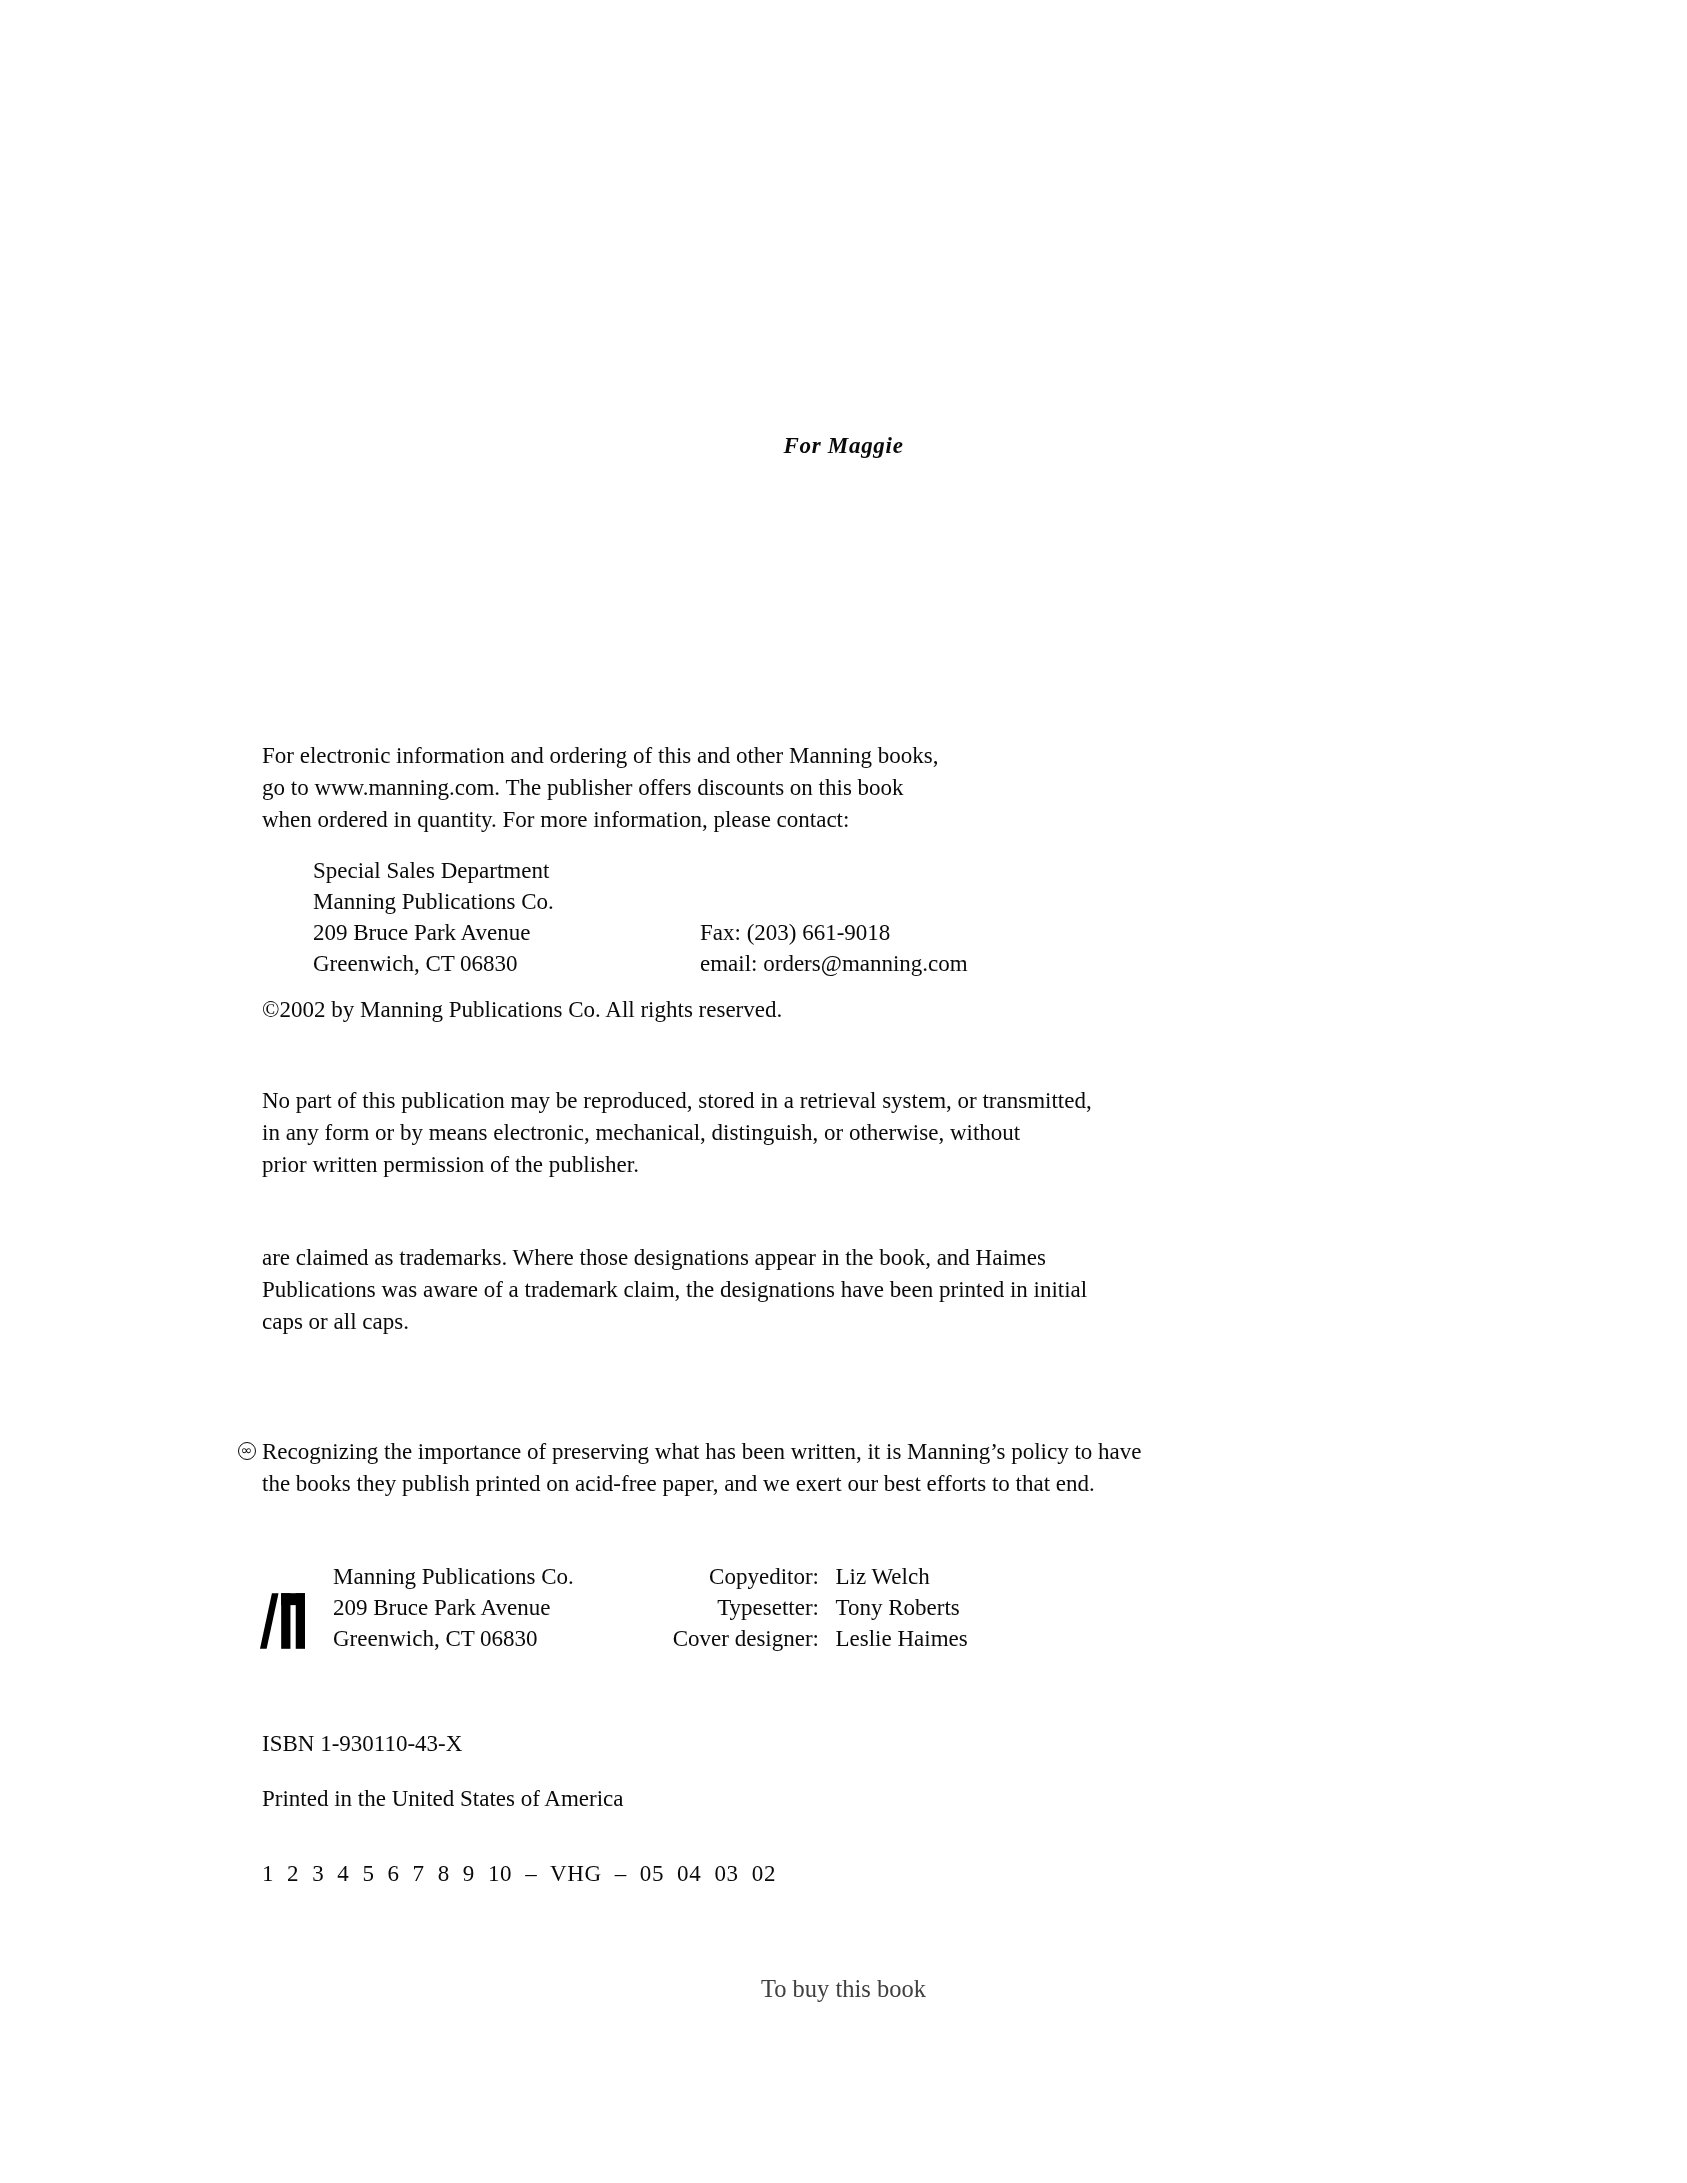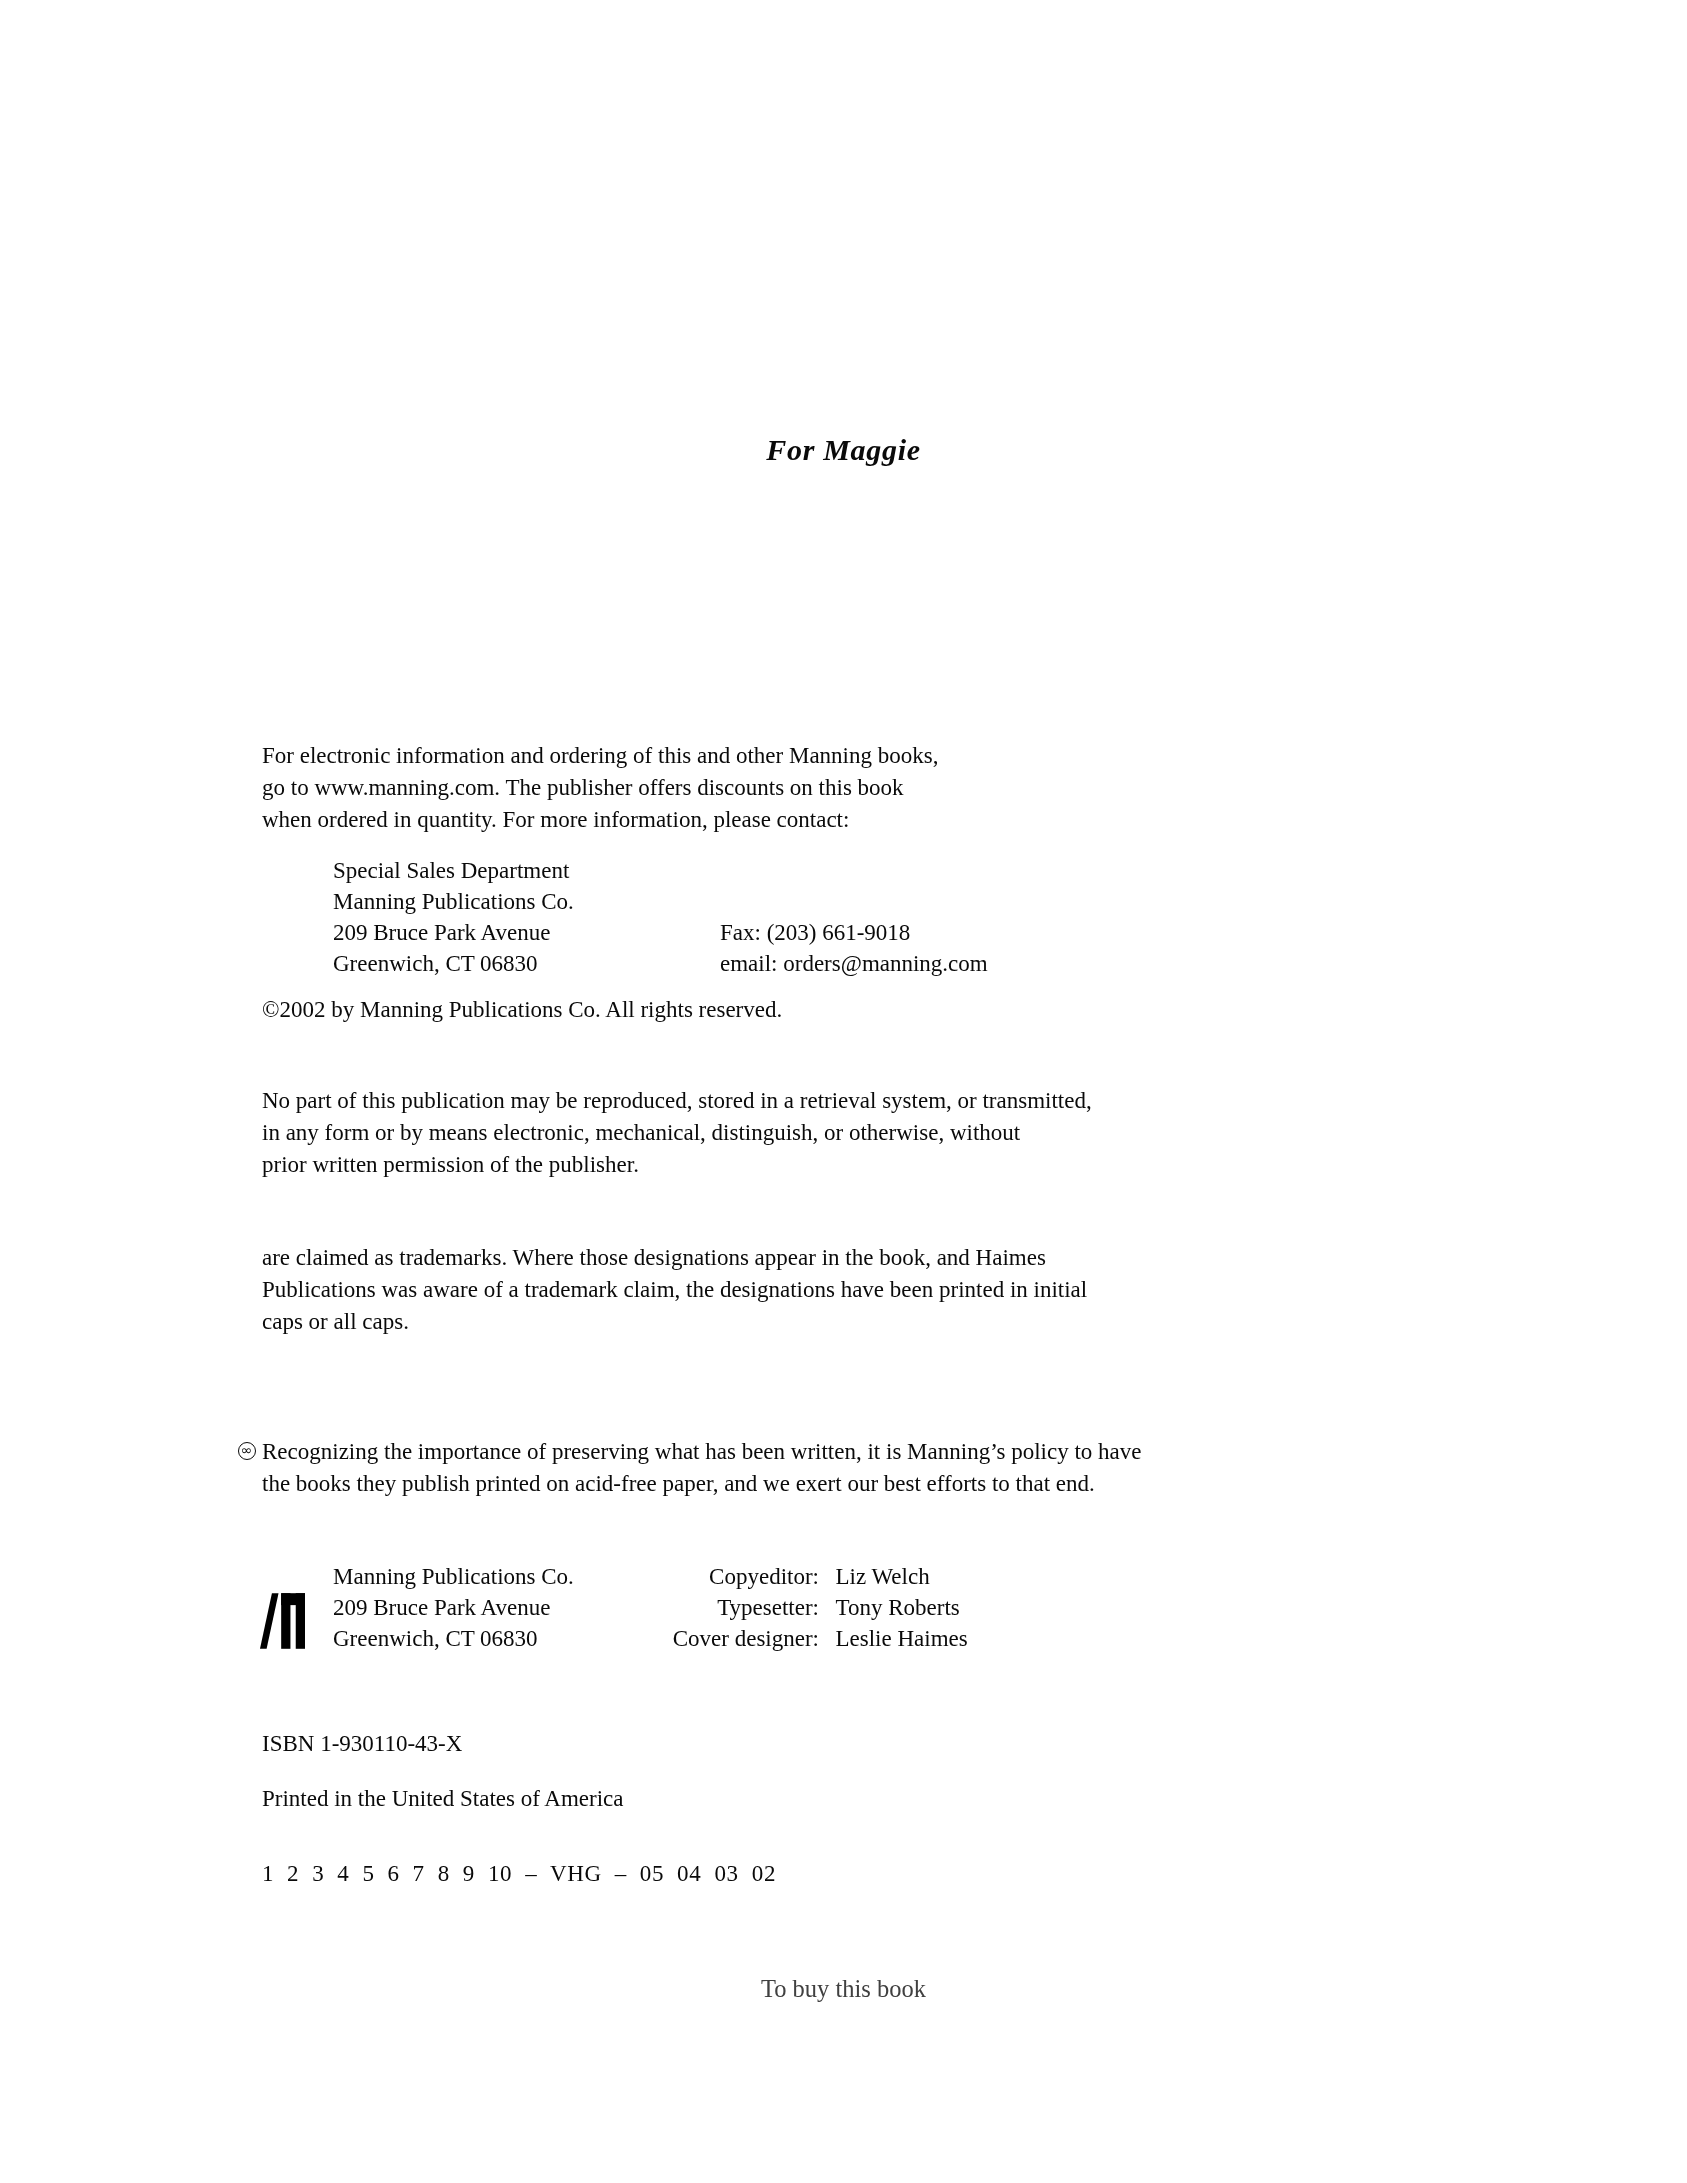--- a/index.html
+++ b/index.html
@@ -17,35 +17,35 @@
     height: 2183px;
     background: #ffffff;
     overflow: hidden;
   }
   .dedication {
     position: absolute;
     top: 433px;
     left: 0;
     width: 100%;
     text-align: center;
-    font-size: 30px;
+    font-size: 23px;
     font-style: italic;
     font-weight: 600;
     letter-spacing: 0.7px;
   }
   .block {
     position: absolute;
     left: 262px;
     font-size: 23px;
     line-height: 32px;
   }
   .line { display: block; }
 
   
-  .contact { top: 855px; left: 333px; line-height: 31px; }
+  .contact { top: 855px; left: 313px; line-height: 31px; }
   .contact-row { position: relative; }
   .contact-right { position: absolute; left: 387px; top: 0; white-space: nowrap; }
 
   
   .ordering    { top: 740px; }
   .copyright   { top: 994px; }
   .rights      { top: 1085px; }
   .trademarks  { top: 1242px; }
   .acidfree    { top: 1436px; }
   .acidfree .para { position: relative; }

